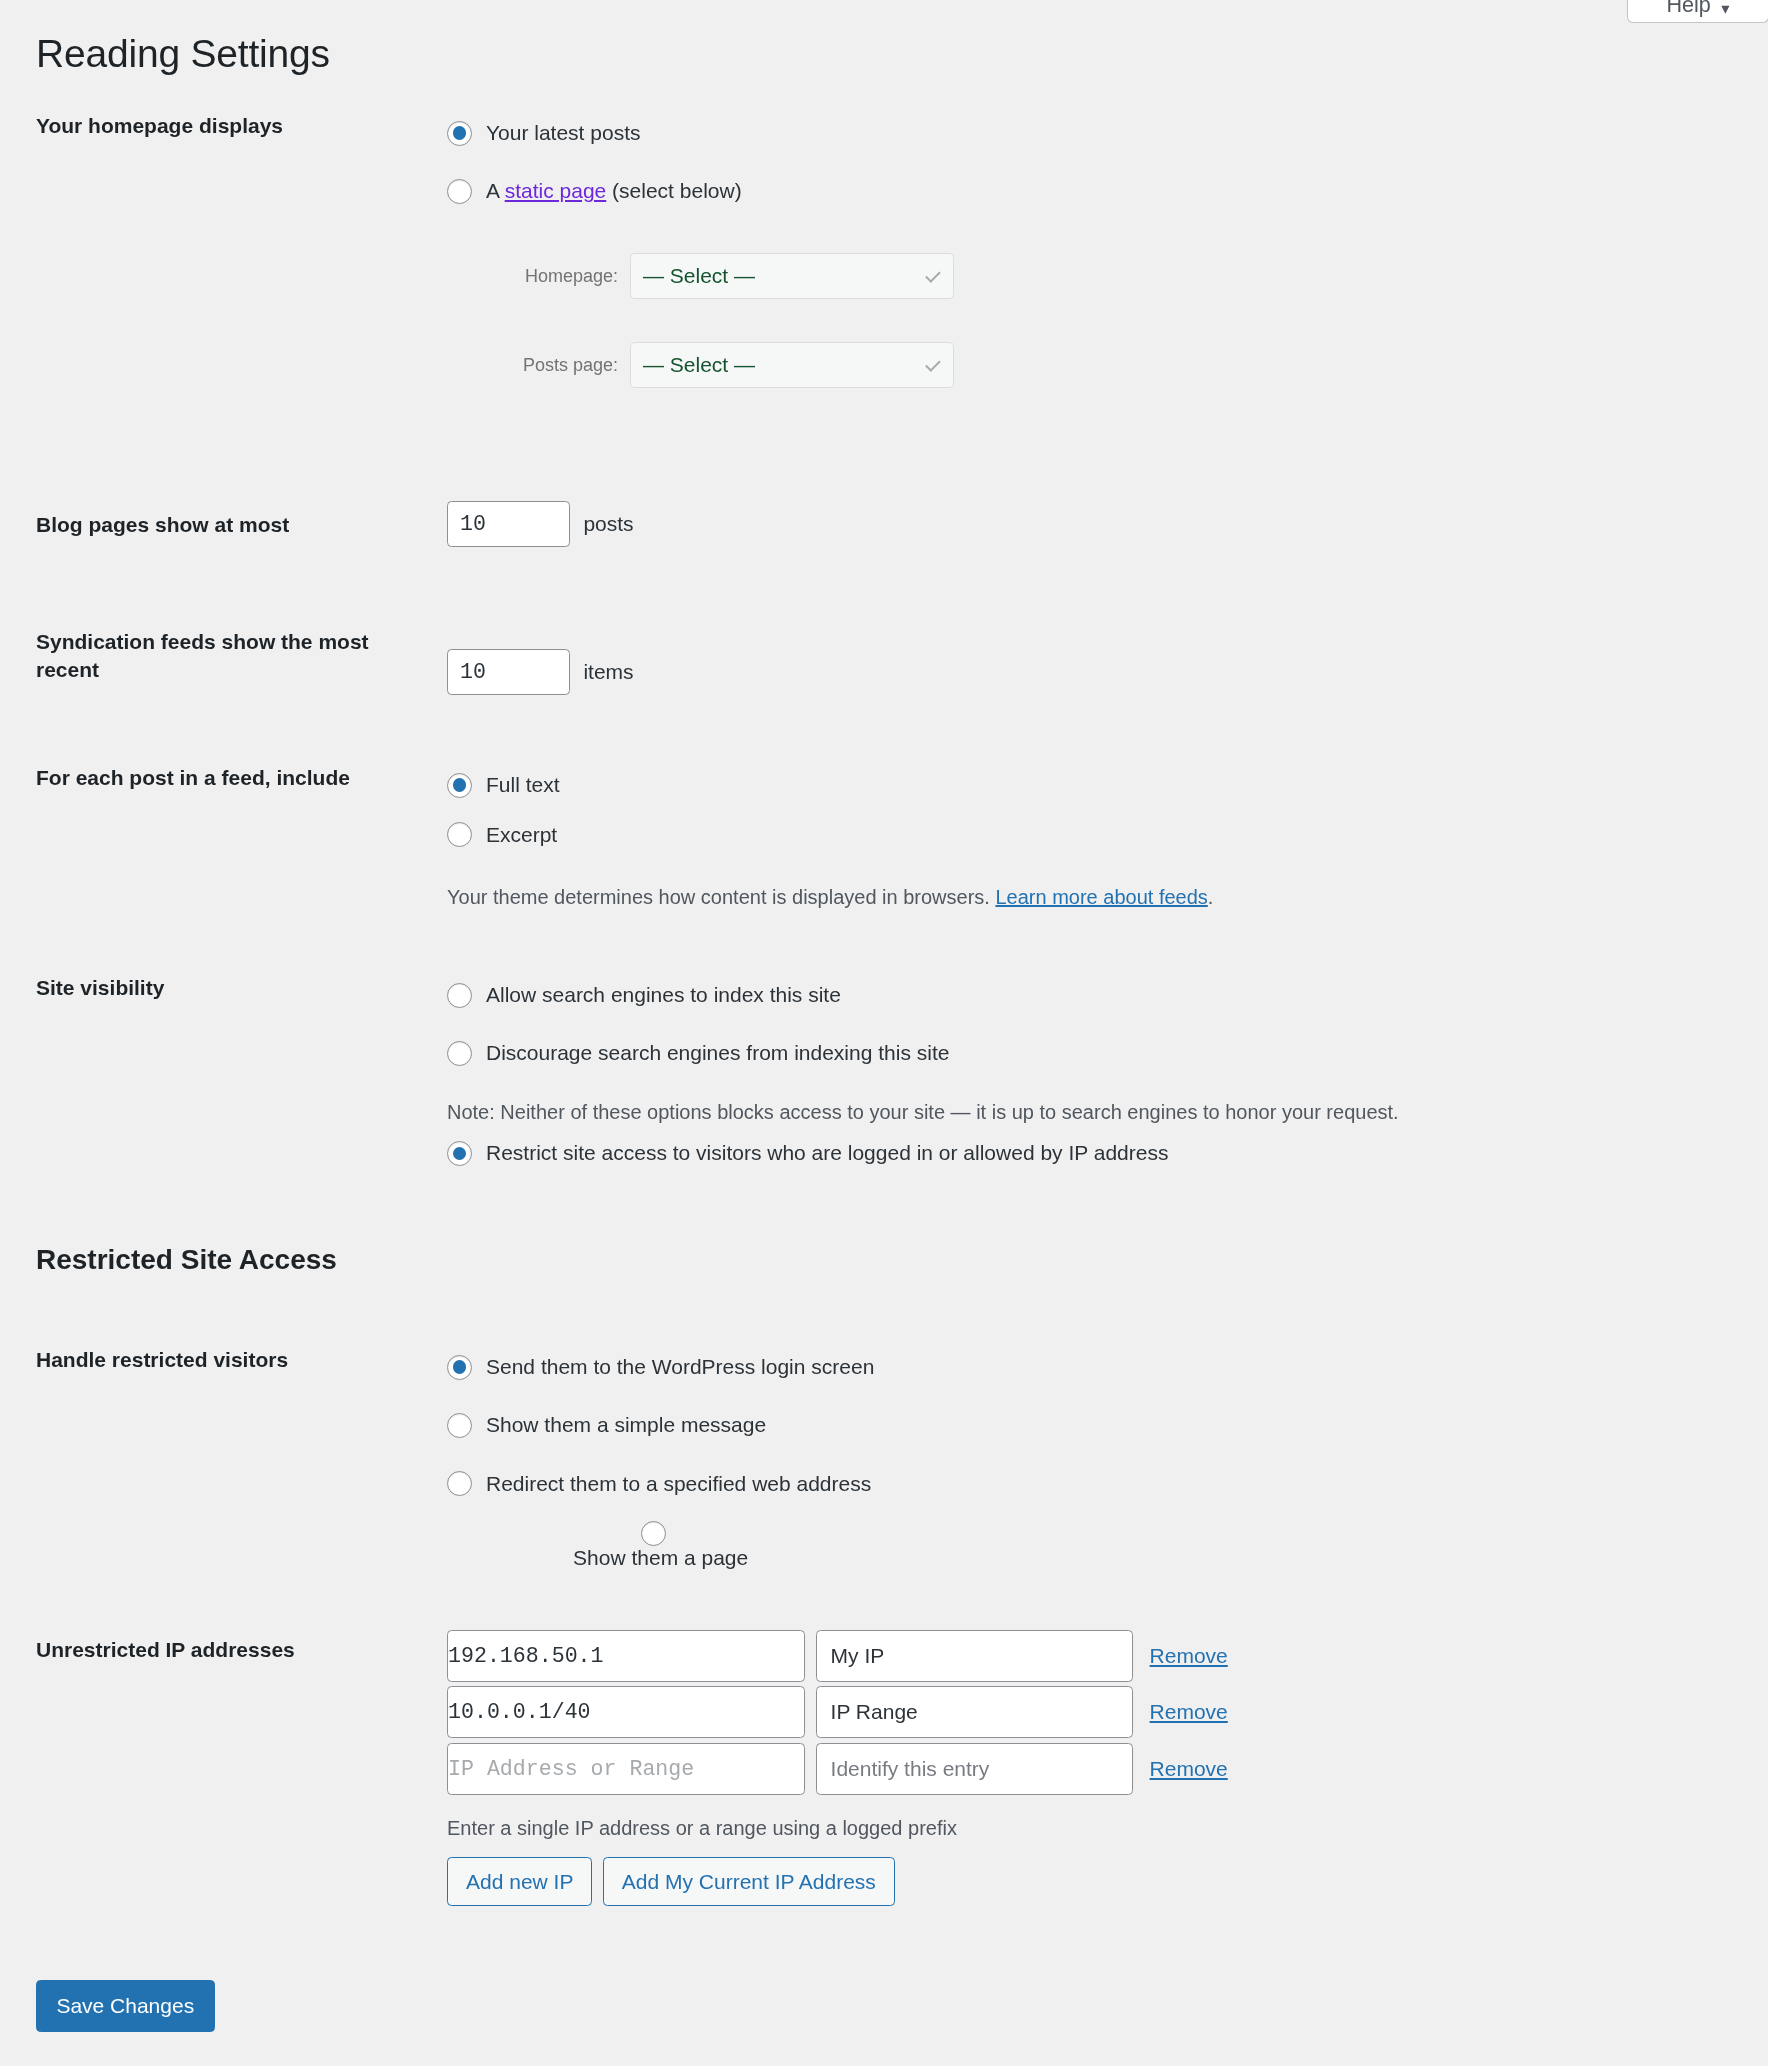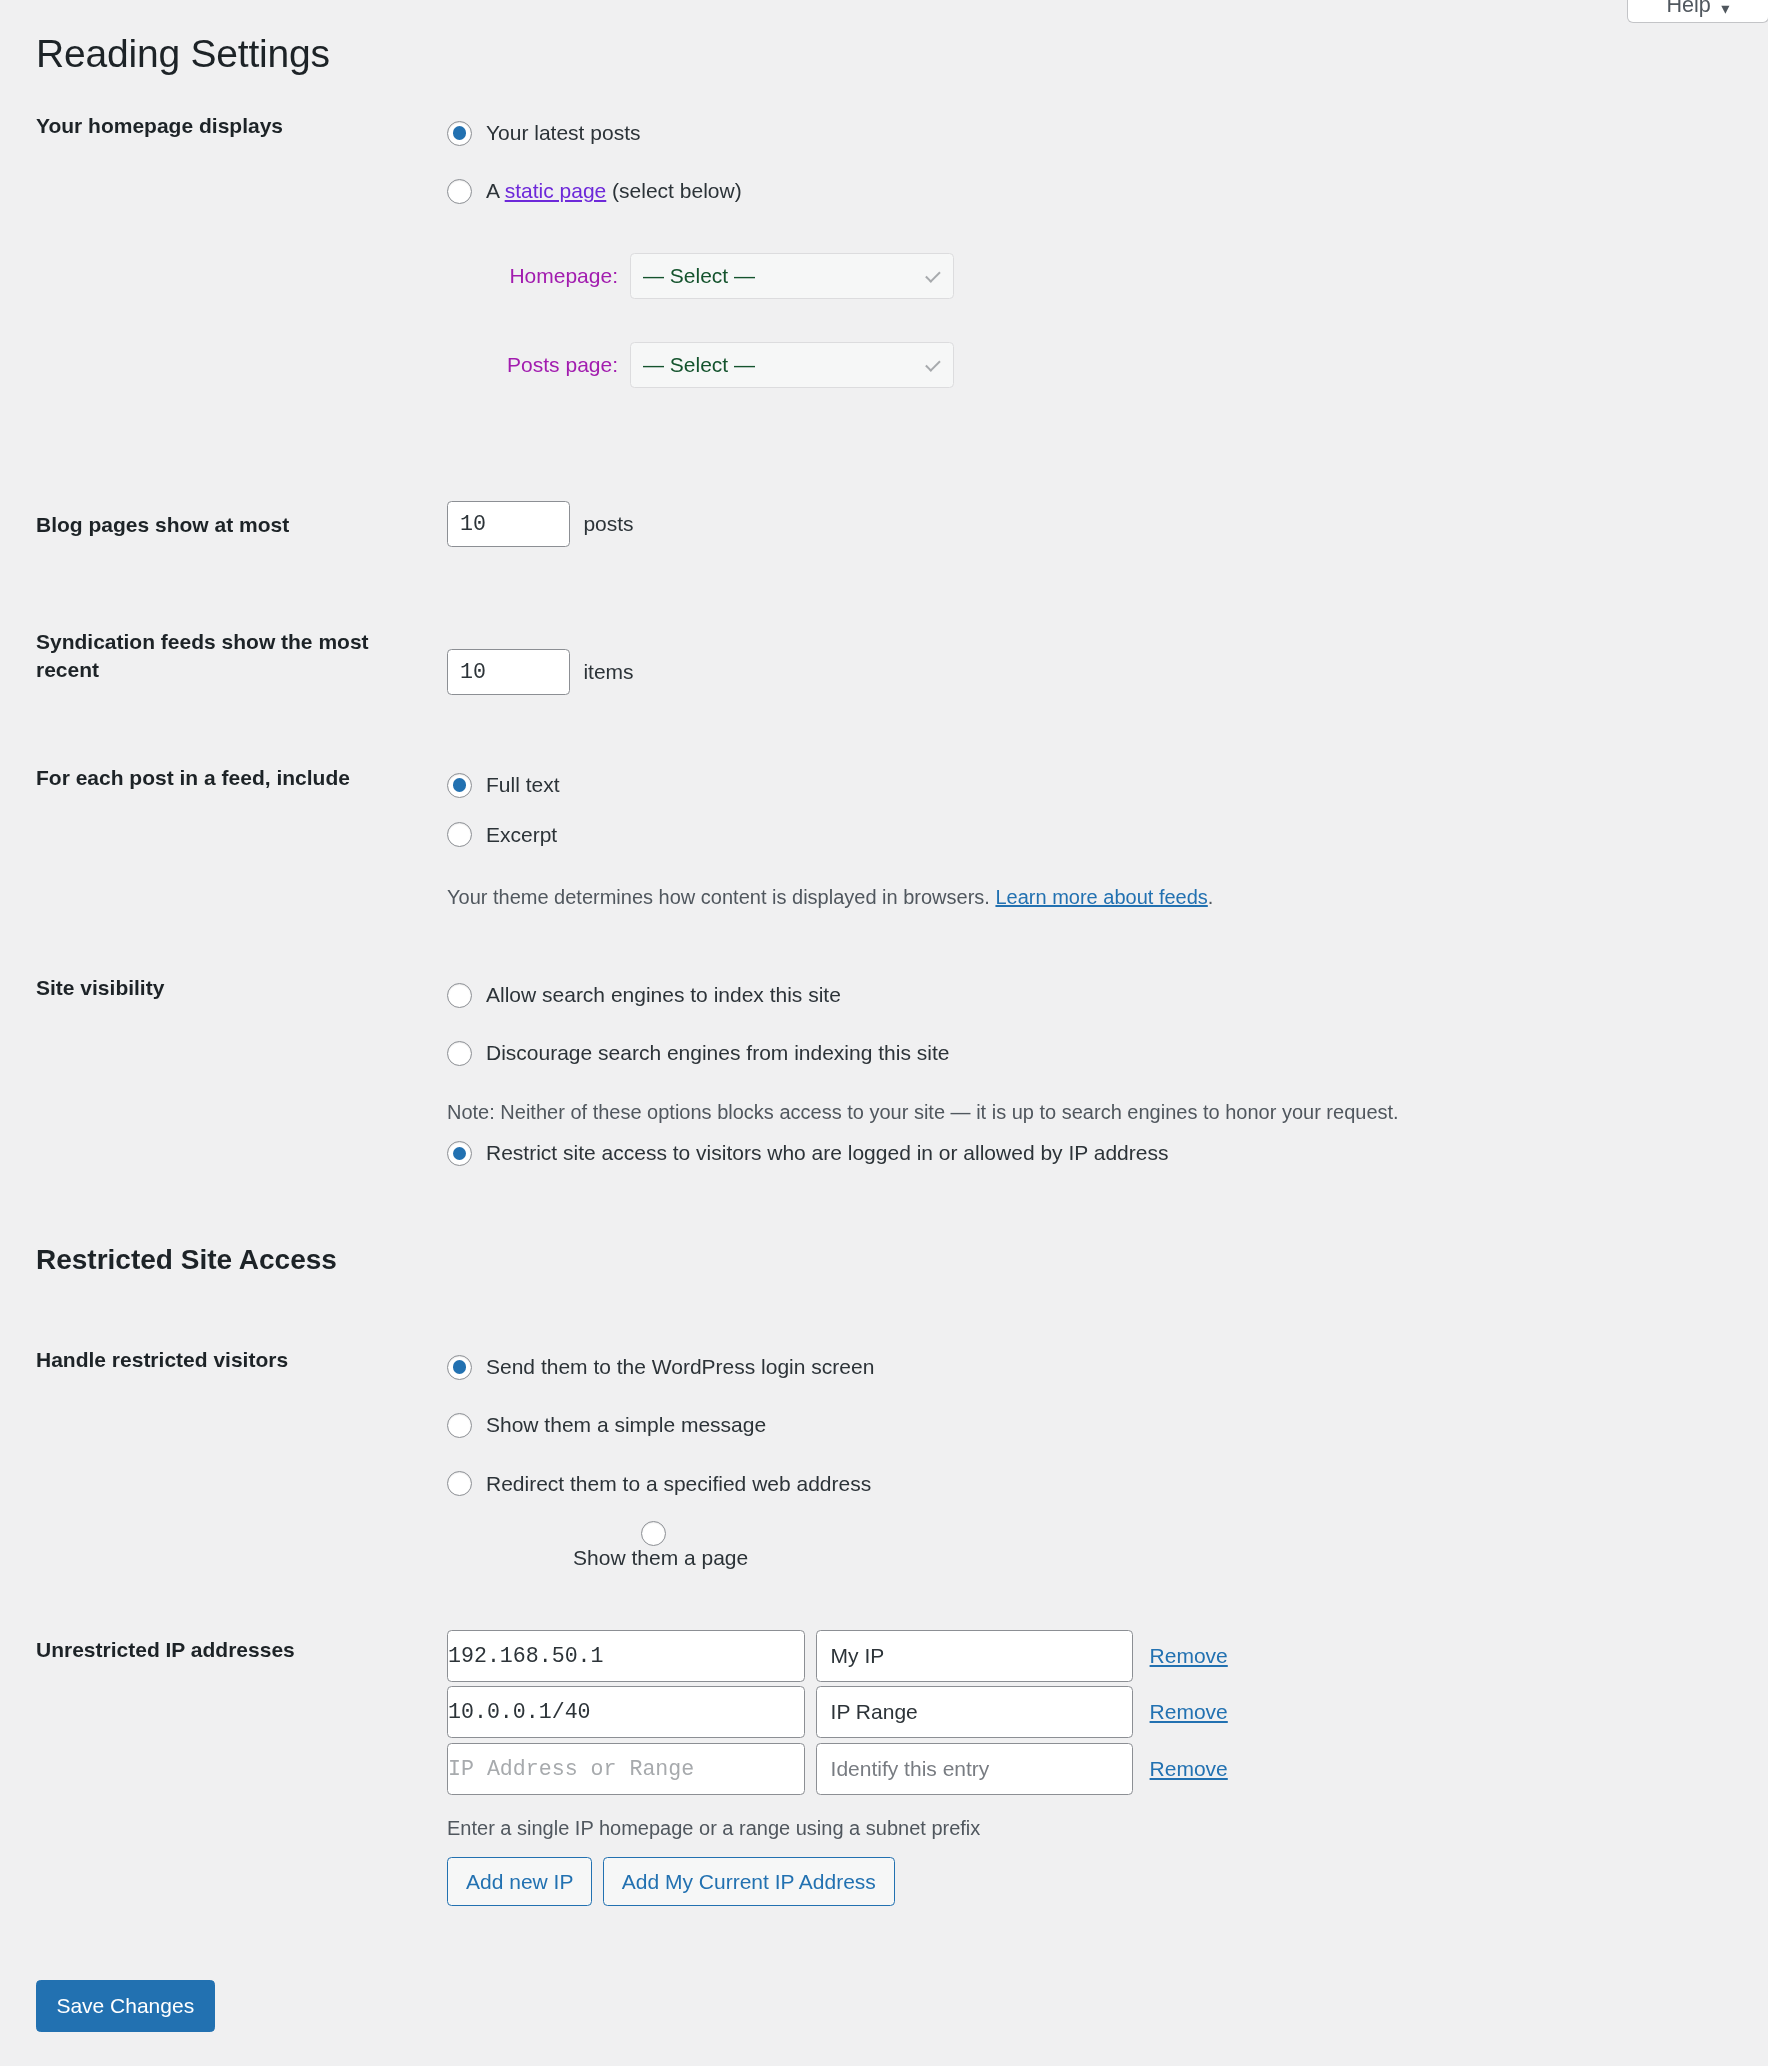--- a/index.html
+++ b/index.html
@@ -104,22 +104,22 @@
   
   .sub-select-row {
     display: flex;
     align-items: center;
     height: 46px;
   }
   .sub-select-label {
     width: 183px;
     text-align: right;
     padding-right: 12px;
-    font-size: 21px;
-    color: #a21caf;
+    font-size: 18px;
+    color: #737373;
   }
   .sel {
     width: 324px;
     height: 46px;
     border: 0.7px solid #dcdcde;
     border-radius: 4.5px;
     background: #f6f7f7;
     display: flex;
     align-items: center;
     padding: 0 12px;
@@ -384,21 +384,21 @@
       <div class="ip-label">IP Range</div>
       <a class="ip-remove" href="#">Remove</a>
     </div>
 
     <div class="ip-row" style="margin-top:1.5px;">
       <div class="ip-addr placeholder">IP Address or Range</div>
       <div class="ip-label placeholder">Identify this entry</div>
       <a class="ip-remove" href="#">Remove</a>
     </div>
 
-    <div class="help-text" style="margin-top:18px;">Enter a single IP homepage or a range using a subnet prefix</div>
+    <div class="help-text" style="margin-top:18px;">Enter a single IP address or a range using a logged prefix</div>
 
     <div style="margin-top:15px; display:flex; gap:10.4px;">
       <div class="btn-secondary">Add new IP</div>
       <div class="btn-secondary">Add My Current IP Address</div>
     </div>
 
   </div>
 </div>
 
 <div class="btn-primary" style="top:1980px;">Save Changes</div>

